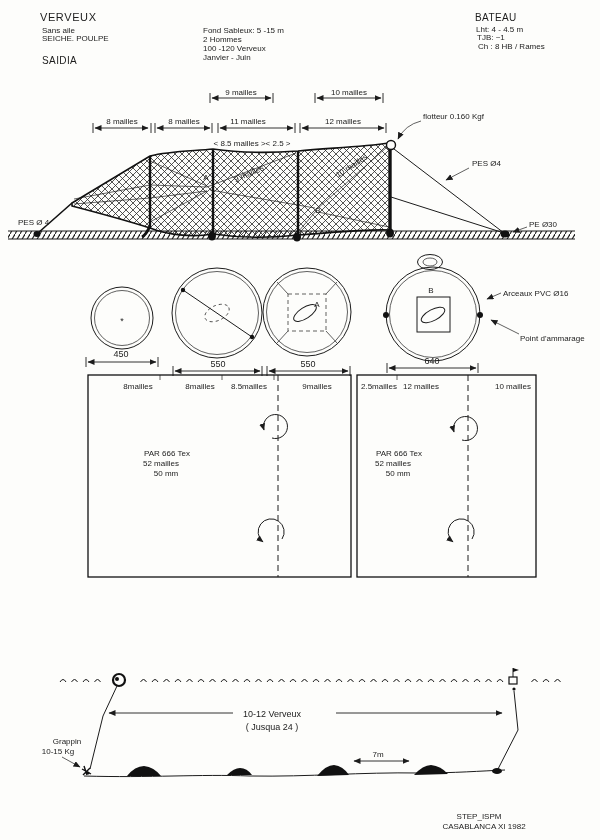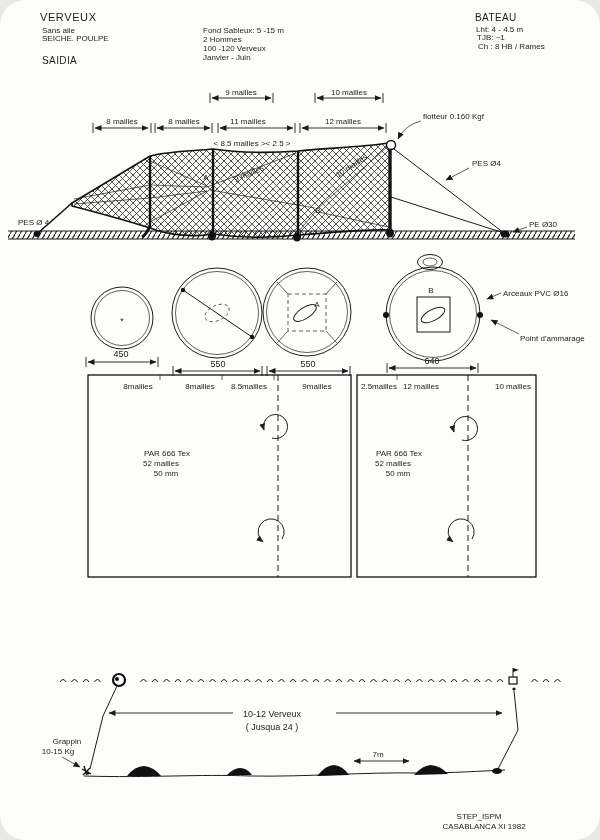--- a/index.html
+++ b/index.html
@@ -1,17 +1,17 @@
 <!DOCTYPE html>
 <html><head>
 <meta charset="utf-8">
 <style>
   html,body{margin:0;padding:0;background:#e8e8e4;}
   .page{width:600px;height:840px;background:#fdfdfb;position:relative;margin:0 auto;
-        font-family:"Liberation Sans", sans-serif;color:#1c1c1c;border-radius:25px;}
+        font-family:"Liberation Sans", sans-serif;color:#1c1c1c;}
   svg{display:block}
   text{fill:#1c1c1c;font-family:"Liberation Sans","DejaVu Sans",sans-serif;}
   .f8{font-size:8px;}
   .f9{font-size:9px;}
   .f10{font-size:10px;letter-spacing:.4px;}
   .f11{font-size:11px;letter-spacing:.6px;}
   .mid{text-anchor:middle;}
   .ln{stroke:#1c1c1c;stroke-width:1;fill:none;}
   .thin{stroke:#1c1c1c;stroke-width:.7;fill:none;}
   .thick{stroke:#111;stroke-width:2.4;fill:none;}

